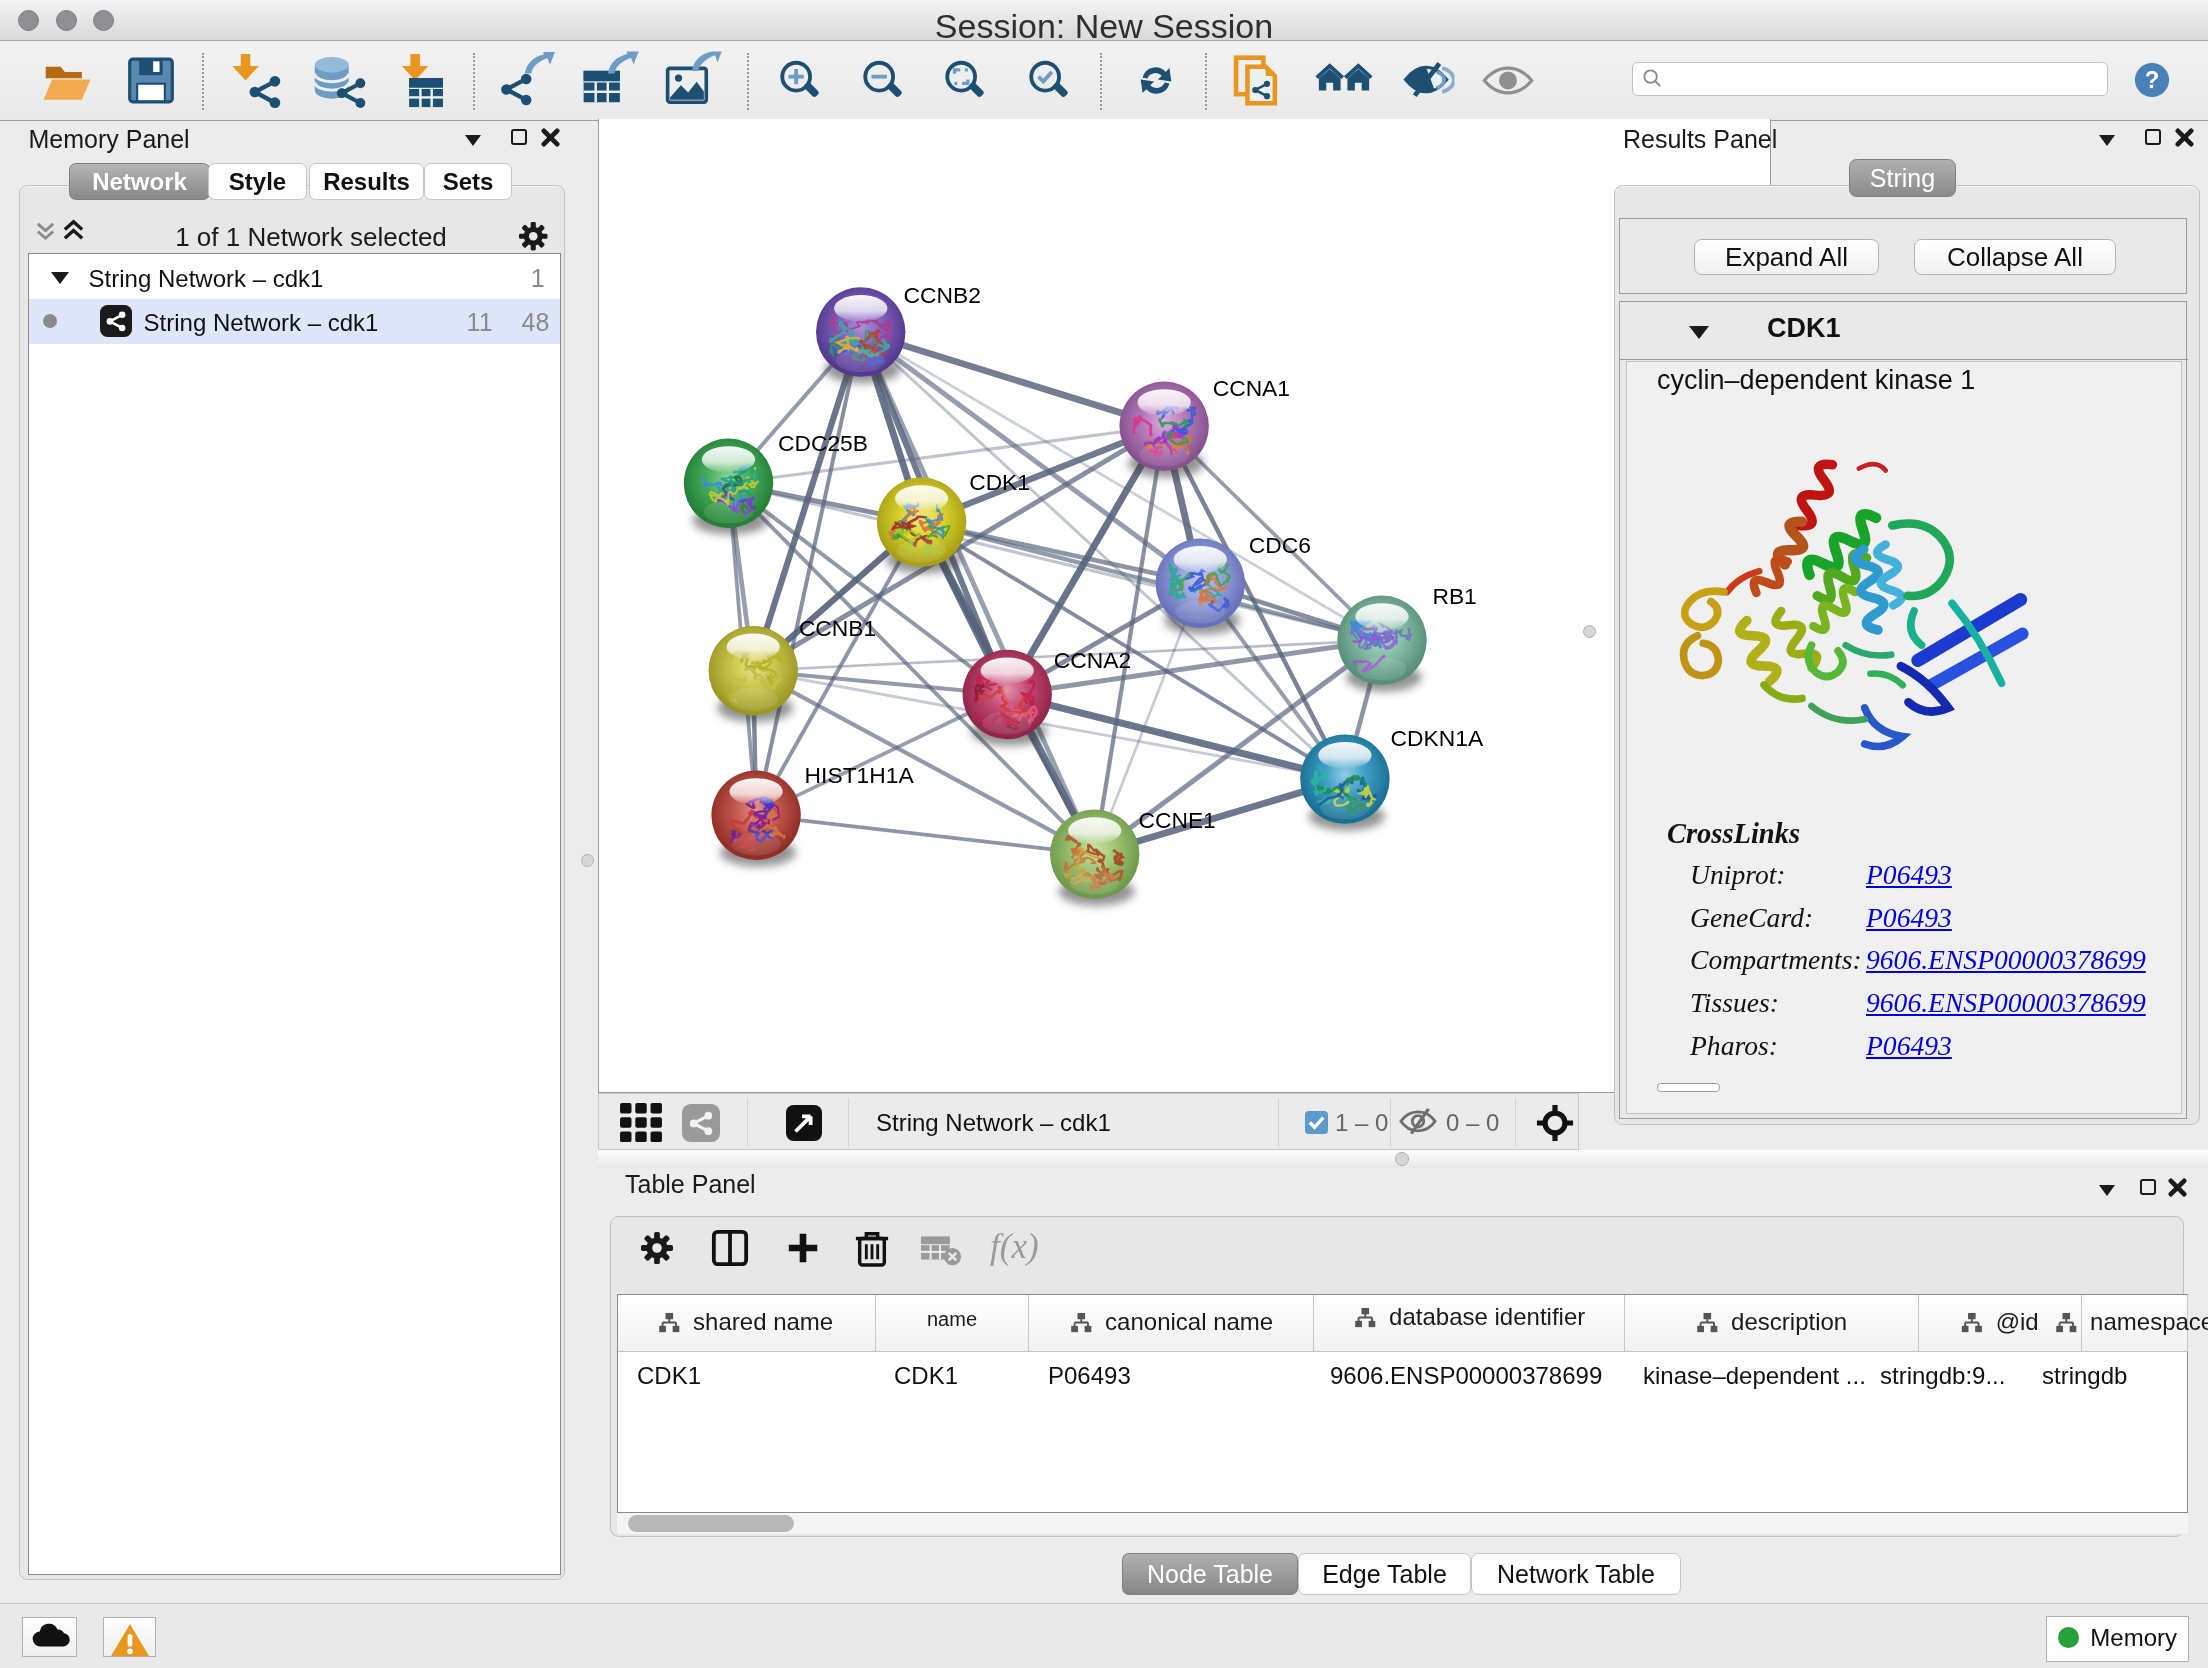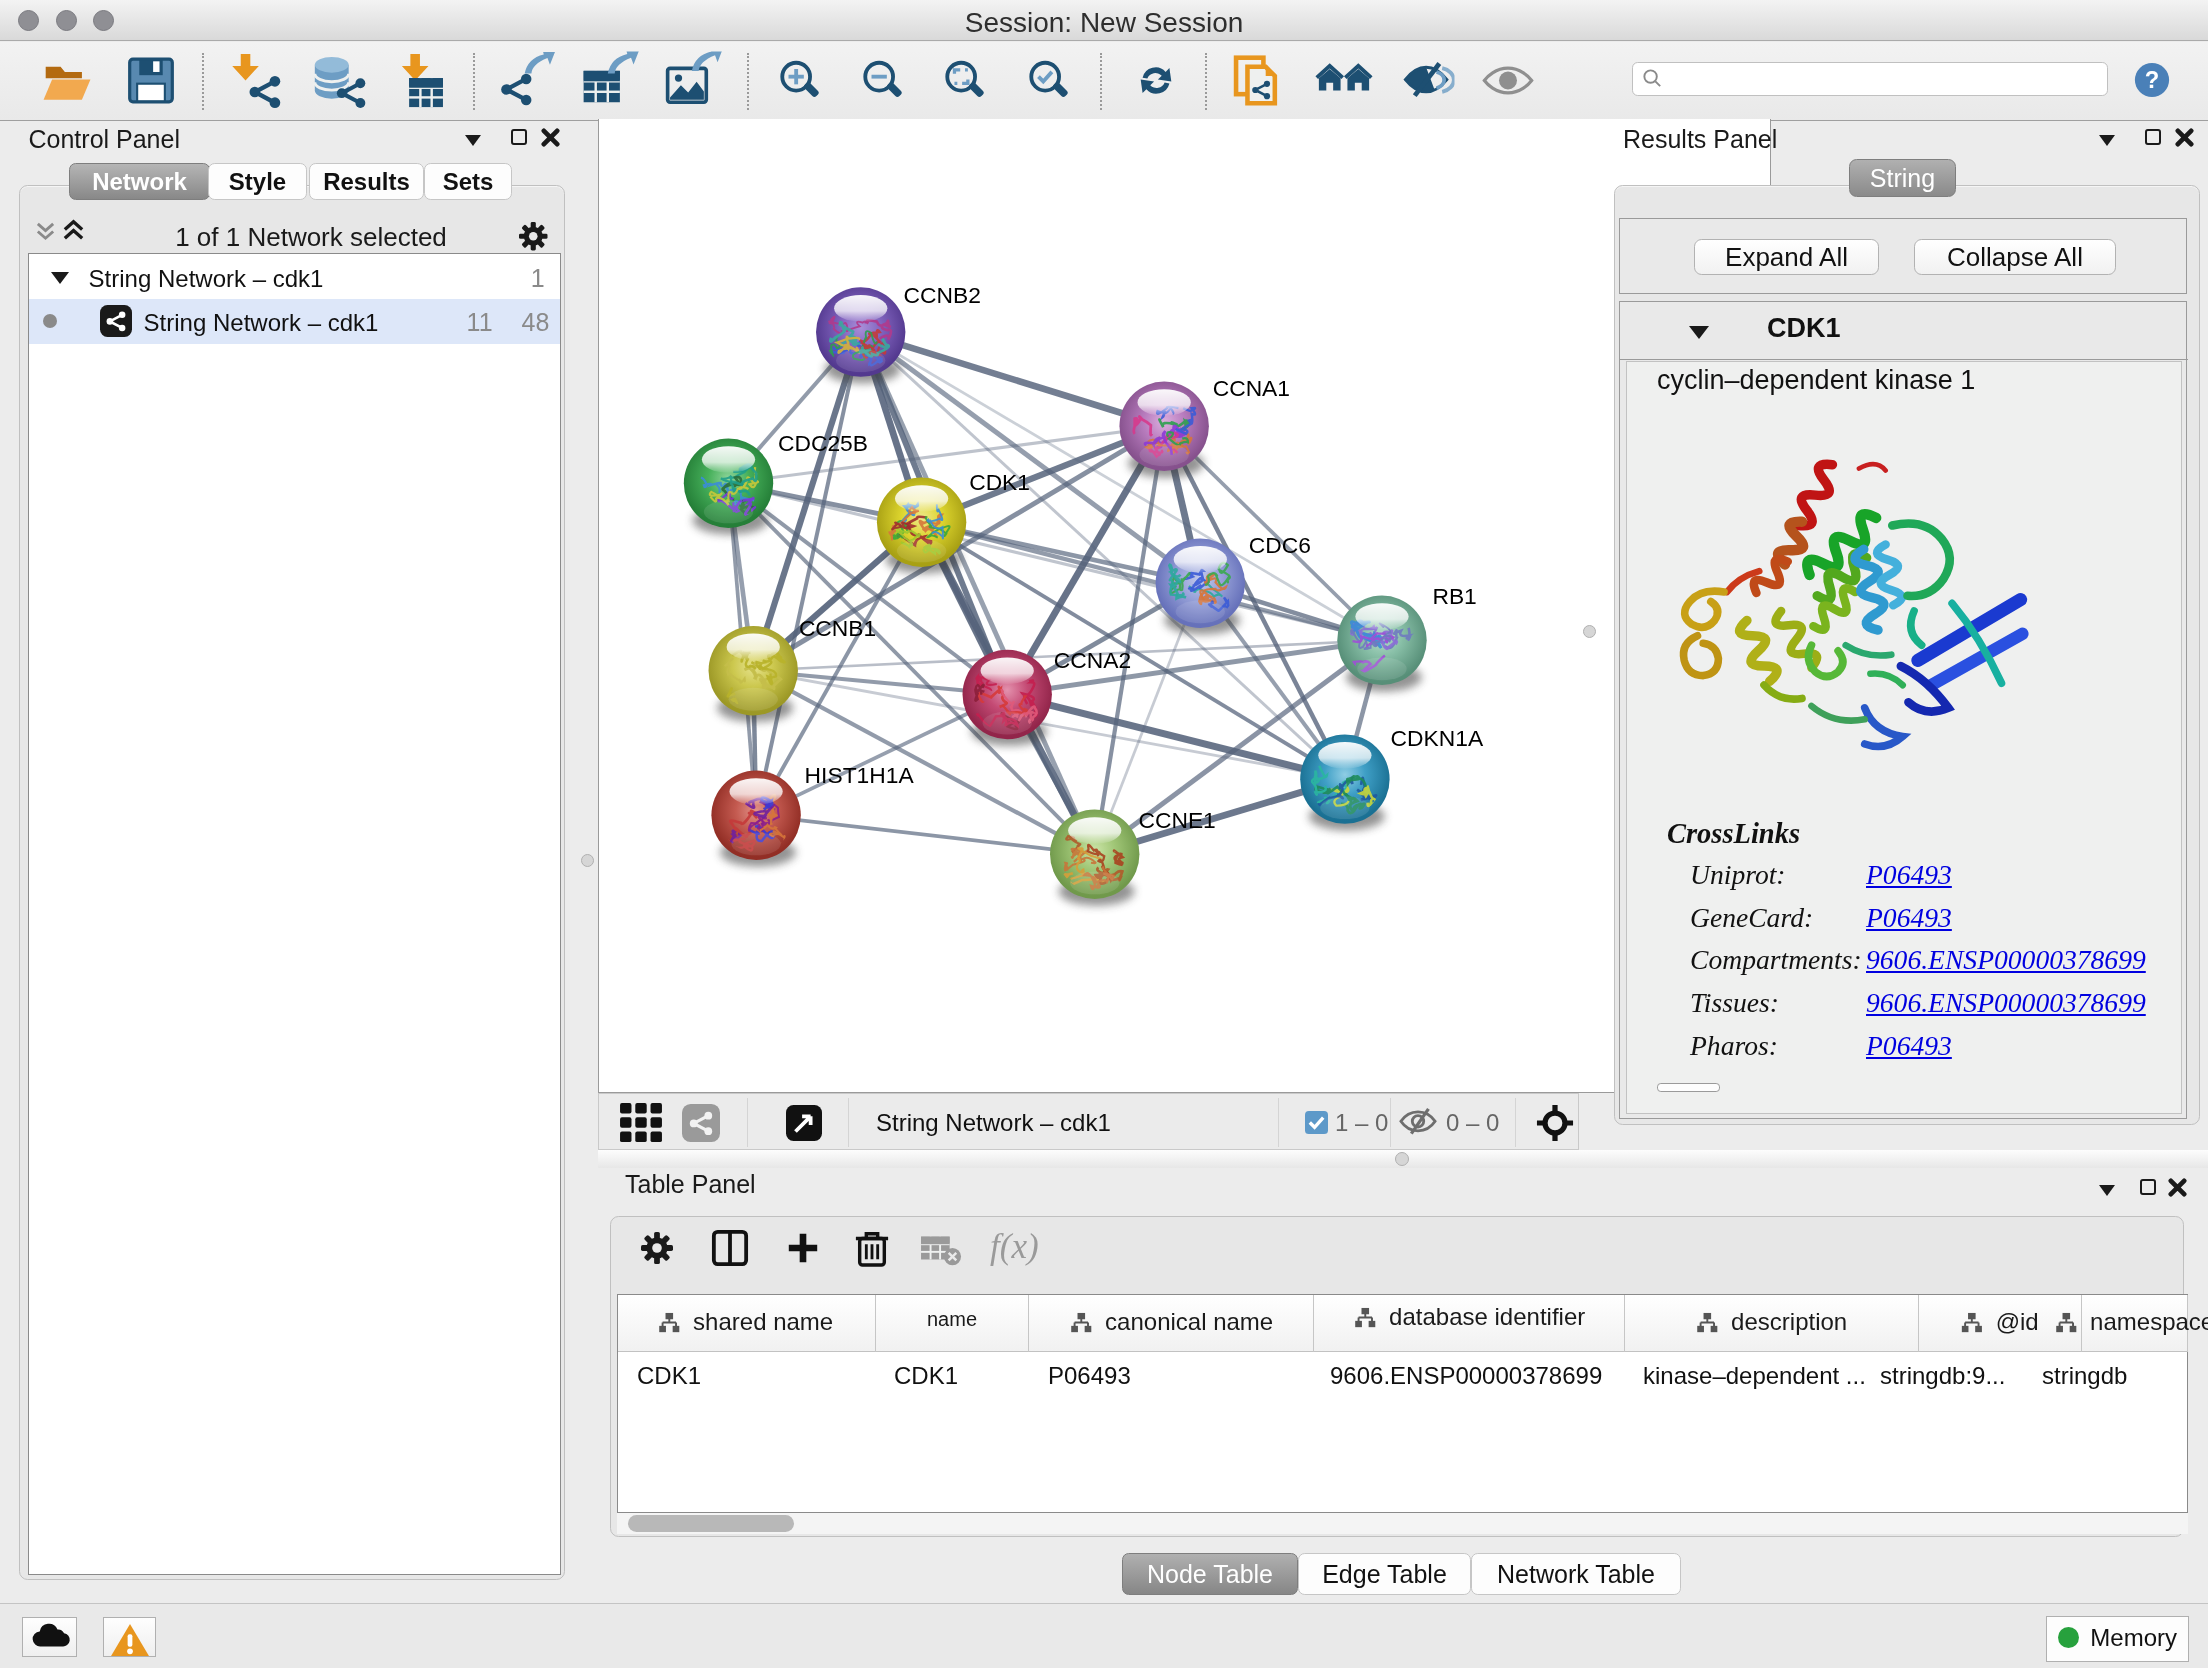--- a/index.html
+++ b/index.html
@@ -1,18 +1,18 @@
 <!DOCTYPE html>
 <html style="font-size:15px"><head><meta charset="utf-8"><style>
 * { margin:0; padding:0; box-sizing:border-box; }
 html,body { width:2208px; height:1668px; }
 body { position:relative; font-family:"Liberation Sans",sans-serif; background:#ececec; overflow:hidden; color:#111; }
 .titlebar { position:absolute; left:0; top:0; width:2208px; height:41px; background:linear-gradient(#f3f3f3,#d9d9d9); border-bottom:1px solid #aaa; }
 .tl { position:absolute; top:9.5px; width:21px; height:21px; border-radius:50%; background:#8f8f94; border:1px solid #7a7a80; }
-.title { position:absolute; left:0; top:6.7px; width:2208px; text-align:center; font-size:28px; font-weight:500; color:#2e2e2e; }
+.title { position:absolute; left:0; top:6.7px; width:2208px; text-align:center; font-size:34px; font-weight:500; color:#2e2e2e; }
 .toolbar { position:absolute; left:0; top:42px; width:2208px; height:79px; background:linear-gradient(#f2f2f2,#e9e9e9); border-bottom:1px solid #9f9f9f; }
 .tbi { position:absolute; top:40px; transform:translate(-50%,-50%); }
 .tbsep { position:absolute; top:11.4px; height:57px; border-left:2.9px dotted #9a9a9a; }
 .searchbox { position:absolute; left:1632px; top:20px; width:476px; height:34px; background:#fff; border:1.9px solid #c0c0c0; border-radius:5.7px; }
 .panel-title { position:absolute; font-size:25px; color:#1a1a1a; }
 .cp-tab { position:absolute; top:163px; height:37px; background:#fdfdfd; border:1px solid #c6c6c6; border-radius:6.7px 6.7px 6.7px 6.7px; text-align:center; font-size:24px; line-height:35px; color:#111; z-index:3;font-weight:bold; }
 .cp-tab.sel { background:linear-gradient(#b5b5b5,#888); color:#fff; border-color:#7e7e7e; }
 .groupbox { position:absolute; background:#e7e7e7; border:1px solid #c0c0c0; border-radius:8.6px; box-shadow:inset 0 1px 0 #f5f5f5; }
 .cp-list { position:absolute; background:#fff; border:1.9px solid #8a8a8a; }
 .cp-row2 { position:absolute; left:0; top:45px; width:100%; height:45px; background:#dde7f9; }
@@ -160,21 +160,21 @@
     <div class="searchbox"><svg width="23" height="23" viewBox="0 0 24 24" style="margin:3.8px 0 0 7.6px">
         <circle cx="10" cy="10" r="6.5" fill="none" stroke="#8a8a8a" stroke-width="2"></circle>
         <path d="M15 15 l5 5" stroke="#8a8a8a" stroke-width="2"></path>
       </svg></div>
     <div style="position:absolute;left:2133px;top:19px"><svg width="38" height="38" viewBox="0 0 40 40" style="">
         <circle cx="20" cy="20" r="18" fill="#4a80b8"></circle>
         <text x="20" y="28" font-size="25" font-weight="bold" text-anchor="middle" fill="#fff" font-family="Liberation Sans, sans-serif">?</text>
       </svg></div>
   </div>
 
-<div class="panel-title" style="left:28.5px;top:125px">Control Panel</div>
+<div class="panel-title" style="left:28.5px;top:125px">Memory Panel</div>
 <div style="position:absolute;left:465px;top:132px"><span style="display:inline-block;width:0;height:0;border-left:8.6px solid transparent;border-right:8.6px solid transparent;border-top:11.4px solid #1a1a1a"></span></div>
 <div style="position:absolute;left:511px;top:129px"><span style="display:inline-block;width:16px;height:16px;border:2.4px solid #1a1a1a;border-radius:2.9px"></span></div>
 <div style="position:absolute;left:541px;top:128px"><svg width="19" height="19" viewBox="0 0 20 20" style="">
       <path d="M3 3 L17 17 M17 3 L3 17" stroke="#1a1a1a" stroke-width="5" stroke-linecap="round"></path>
     </svg></div>
 <div class="cp-tab sel" style="left:69px;width:141px">Network</div>
 <div class="cp-tab" style="left:208px;width:99px">Style</div>
 <div class="cp-tab" style="left:309px;width:115px">Results</div>
 <div class="cp-tab" style="left:424px;width:88px">Sets</div>
 <div class="groupbox" style="left:19px;top:185px;width:546px;height:1395px"></div>

